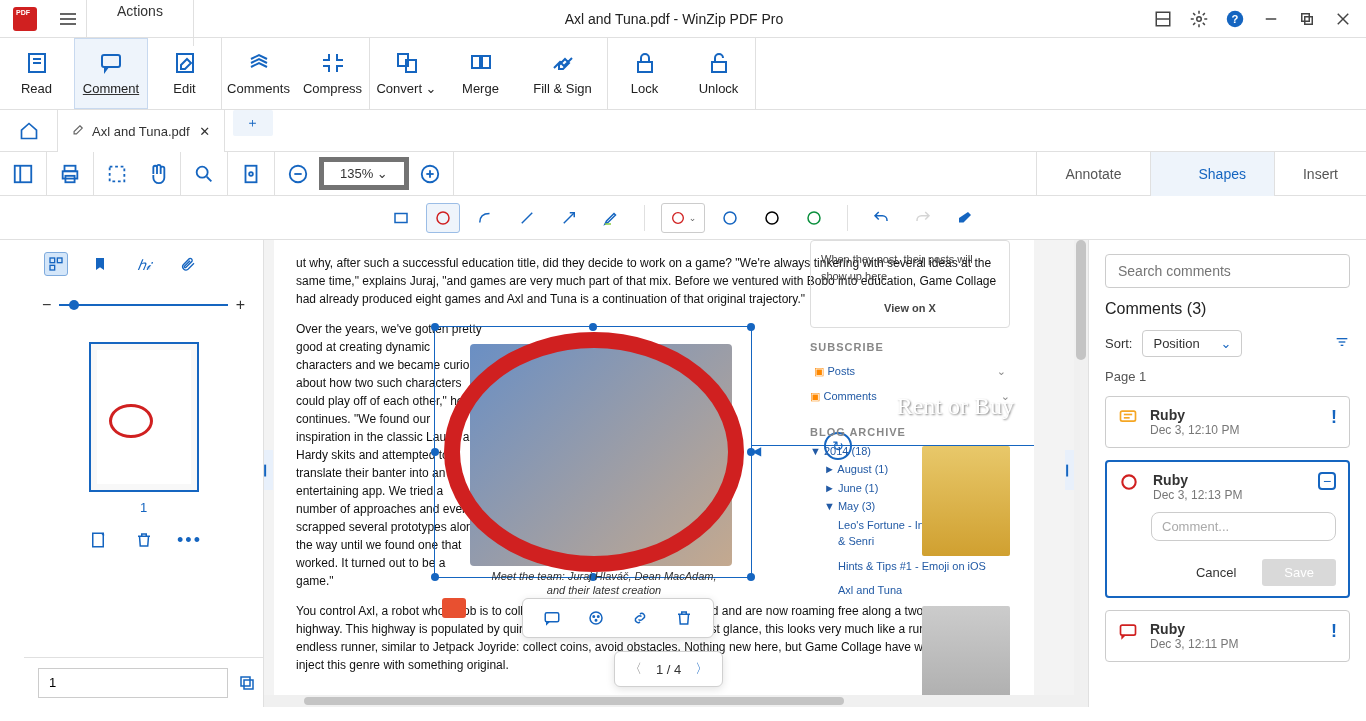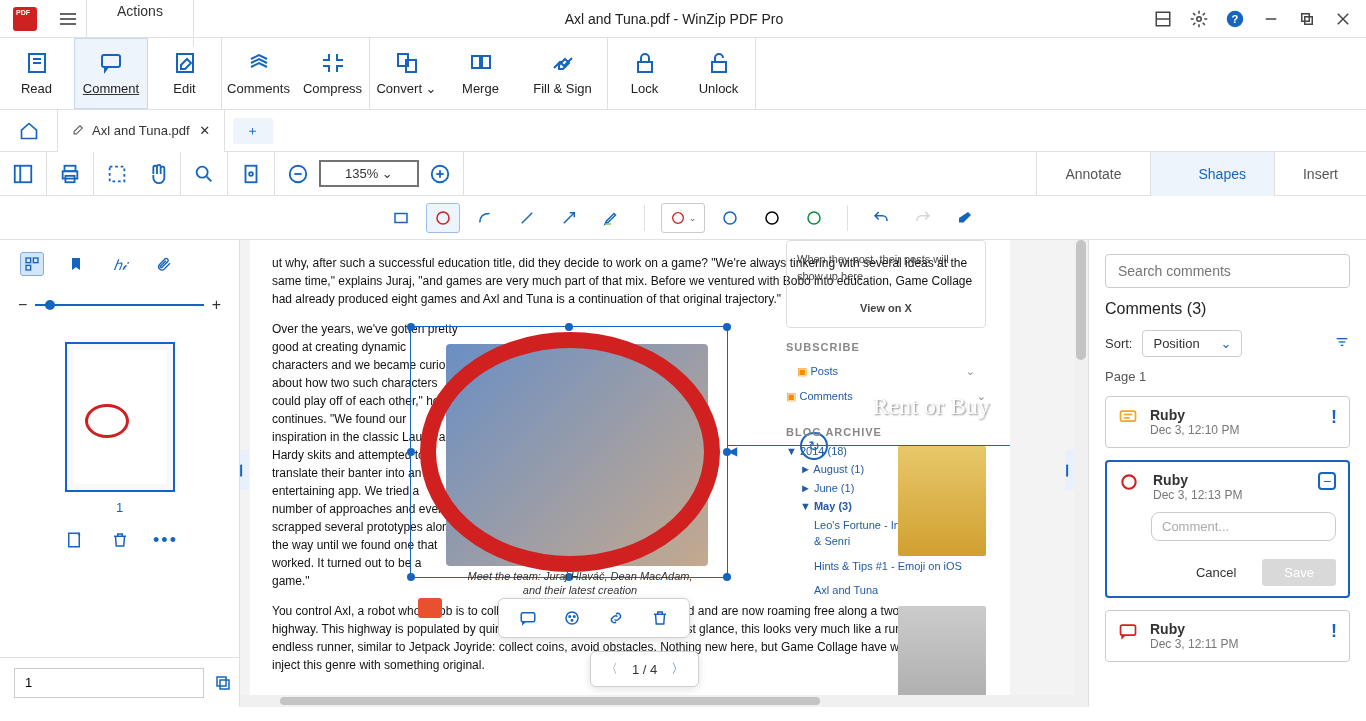--- a/index.html
+++ b/index.html
@@ -13,39 +13,39 @@
 .title-center { flex:1; text-align:center; font-size:14px; color:#222; }
 .title-right { display:flex; align-items:center; gap:18px; padding-right:14px; }
 .ico { width:18px; height:18px; display:inline-flex; align-items:center; justify-content:center; }
 .ico svg { width:100%; height:100%; }
 .ribbon { height:72px; display:flex; border-bottom:1px solid #e0e0e0; }
 .ribbon-item { width:74px; display:flex; flex-direction:column; align-items:center; justify-content:center; gap:6px; cursor:pointer; border-right:1px solid transparent; }
 .ribbon-item.sep { border-right:1px solid #e0e0e0; }
 .ribbon-item.active { background:#eef4fb; border:1px solid #c8d9ef;text-decoration:underline; }
 .ribbon-item .ico { width:24px; height:24px; color:#1565c0; }
 .ribbon-item span { font-size:13px; color:#222; }
-.tabbar { height:42px; display:flex; align-items:center; border-bottom:1px solid #e0e0e0; }
+.tabbar { height:42px; display:flex; align-items:flex-start; border-bottom:1px solid #e0e0e0; }
 .home-ico { width:58px; height:42px; display:flex; align-items:center; justify-content:center; border-right:1px solid #e0e0e0; color:#1565c0; }
 .doctab { height:42px; display:flex; align-items:center; gap:8px; padding:0 12px; border-right:1px solid #e0e0e0; background:#fff; font-size:13px; }
 .doctab .close { width:14px; height:14px; display:flex; align-items:center; justify-content:center; cursor:pointer; }
 .addtab { width:40px; height:26px; margin-left:8px; background:#eef4fb; display:flex; align-items:center; justify-content:center; cursor:pointer; color:#1565c0; border-radius:2px;}
 .toolbar { height:44px; display:flex; align-items:center; border-bottom:1px solid #e0e0e0; }
 .tool-group { display:flex; align-items:center; height:44px; border-right:1px solid #e0e0e0; padding:0 12px; gap:18px; }
 .tool-btn { width:22px; height:22px; display:flex; align-items:center; justify-content:center; cursor:pointer; color:#1565c0; }
 .zoom-box { display:flex; align-items:center; gap:10px; }
-.zoom-val { border:2px solid #737373; padding:4px 24px; font-size:13px; display:flex; gap:6px; align-items:center;}
+.zoom-val { border:5px solid #737373; padding:4px 16px; font-size:13px; display:flex; gap:6px; align-items:center;}
 .right-tabs { margin-left:auto; display:flex; height:44px; }
 .right-tab { padding:0 28px; display:flex; align-items:center; font-size:14px; color:#555; cursor:pointer; border-left:1px solid #e0e0e0;}
 .right-tab.active { background:#eef4fb; color:#1565c0;padding-left:48px; }
 .annotbar { height:44px; display:flex; align-items:center; justify-content:center; border-bottom:1px solid #e0e0e0; gap:8px; }
 .annot-btn { width:34px; height:30px; display:flex; align-items:center; justify-content:center; cursor:pointer; border-radius:3px; }
 .annot-btn.active { border:1px solid #9bbde6; background:#eef4fb; }
 .annot-btn.wide { width:44px; border:1px solid #ccc; gap:3px;}
 .divider { width:1px; height:26px; background:#e0e0e0; margin:0 8px; }
-.workspace { display:flex; height:467px; }
+.workspace { display:flex; height:467px;padding-left:24px; }
 .left-panel { width:240px; border-right:1px solid #e0e0e0; display:flex; flex-direction:column; }
 .panel-tabs { display:flex; gap:20px; padding:12px 20px; align-items:center;}
 .panel-tab { width:24px; height:24px; display:flex; align-items:center; justify-content:center; cursor:pointer; border-radius:3px;}
 .panel-tab.active { background:#d4e6f9; border:1px solid #7fabdd;}
 .slider-row { display:flex; align-items:center; padding:8px 18px; gap:8px; }
 .slider-track { flex:1; height:2px; background:#1565c0; position:relative;}
 .slider-thumb { width:10px; height:10px; border-radius:50%; background:#1565c0; position:absolute; left:10px; top:-4px;}
 .thumb-area { flex:1; overflow:auto; text-align:center; padding-top:20px;}
 .page-thumb { width:110px; height:150px; border:2px solid #1565c0; background:#f8f8f8; margin:0 auto; position:relative; overflow:hidden;}
 .page-thumb-inner { position:absolute; inset:6px; background:#fff; }
@@ -483,27 +483,27 @@
       <div class="caption" style="left:200px;top:342px;">and their latest creation</div>
       <div class="note-ico" style="left:168px;top:358px;"></div>
 
       <div class="sidebar-box">
         <div class="sidebar-card">
           <div style="text-align:left;margin-bottom:16px;">When they post, their posts will show up here.</div>
           <div style="font-weight:600;">View on X</div>
         </div>
         <div class="archive">
           <div style="color:#888;font-weight:600;letter-spacing:1px;">SUBSCRIBE</div>
-          <div style="margin:6px 11px;"><span style="color:#f80;">▣</span> <span>Posts</span> <span style="float:right;color:#888;">⌄</span></div>
+          <div style="margin:6px 4px;"><span style="color:#f80;">▣</span> <span>Posts</span> <span style="float:right;color:#888;">⌄</span></div>
           <div><span style="color:#f80;">▣</span> <span>Comments</span> <span style="float:right;color:#888;">⌄</span></div>
           <div style="color:#888;font-weight:600;letter-spacing:1px;margin-top:18px;">BLOG ARCHIVE</div>
           <div>▼  2014 (18)</div>
           <div style="padding-left:14px;">►  August (1)</div>
           <div style="padding-left:14px;">►  June (1)</div>
-          <div style="padding-left:14px;font-weight:bold;">▼  May (3)</div>
+          <div style="padding-left:14px;">▼  May (3)</div>
           <div style="padding-left:28px;">Leo's Fortune - Interview with 1337 &amp; Senri</div>
           <div style="padding-left:28px;margin-top:6px;">Hints &amp; Tips #1 - Emoji on iOS</div>
           <div style="padding-left:28px;margin-top:6px;">Axl and Tuna</div>
         </div>
         <div class="rent-buy" style="right:-4px;top:148px;">Rent or Buy</div>
         <div class="yam-img" style="position:absolute;right:0;top:200px;"></div>
         <div class="yam-img" style="position:absolute;right:0;top:360px;background:linear-gradient(#ccc,#aaa);"></div>
       </div>
     </div>
 

